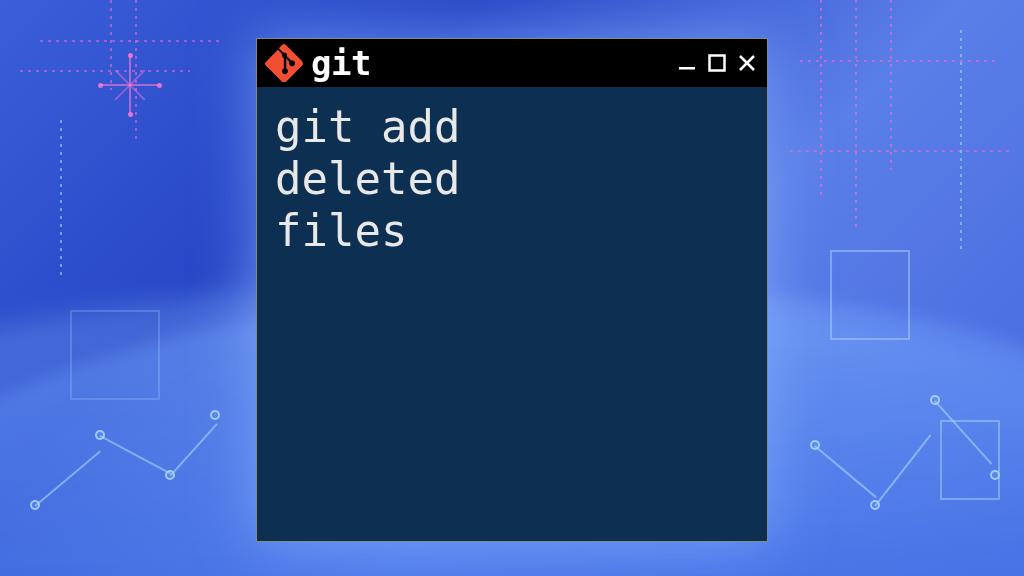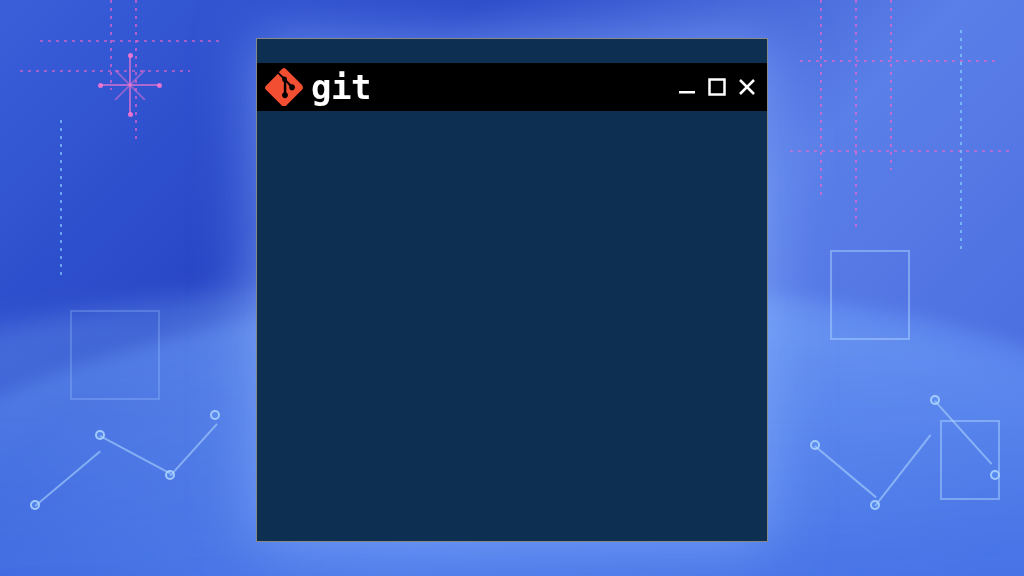--- a/index.html
+++ b/index.html
@@ -119,21 +119,20 @@
       background: #0c2f52;
     }
     
     .titlebar {
       height: 48px;
       background: #000;
       display: flex;
       align-items: center;
       padding: 0 10px 0 8px;
       gap: 8px;
-      margin-top: 24px;
     }
     
     .git-logo {
       width: 38px;
       height: 38px;
       position: relative;
       flex-shrink: 0;
     }
     .git-logo svg { width: 100%; height: 100%; display:block; }
     
@@ -246,14 +245,19 @@
             </svg>
         </span>
         <span class="ctrl">
           <svg width="20" height="20" viewBox="0 0 20 20">
             <line x1="3" y1="3" x2="17" y2="17" stroke="#fff" stroke-width="2.5"></line>
             <line x1="17" y1="3" x2="3" y2="17" stroke="#fff" stroke-width="2.5"></line>
           </svg>
         </span>
       </div>
     </div>
+    <div class="term-body">
+      <div class="term-text">git add
+deleted
+files</div>
+    </div>
   </div>
 </div>
 
 </body></html>

